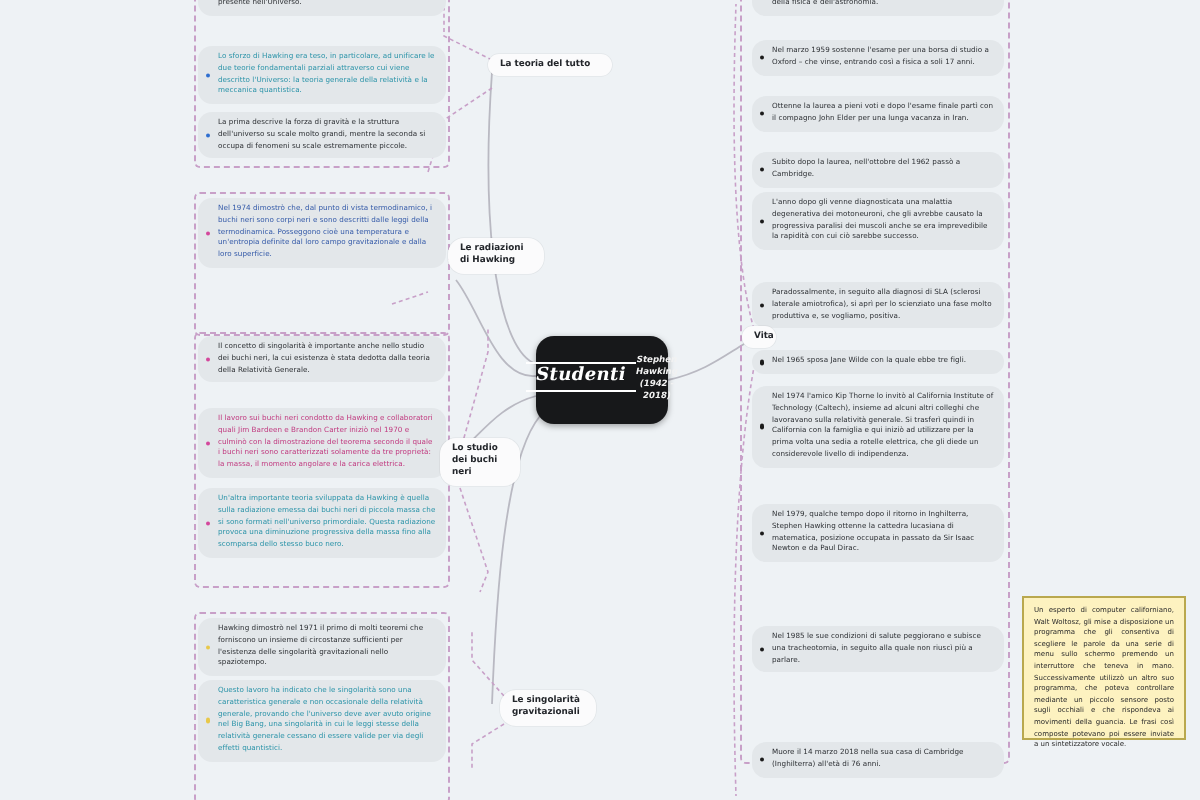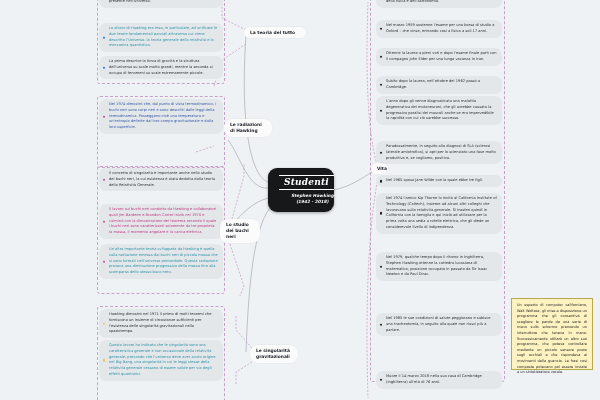--- a/index.html
+++ b/index.html
@@ -57,21 +57,21 @@
     text-align:left;
     box-shadow:0 0 0 .4px rgba(0,0,0,.05);
   }
 
   
   #center{
     position:absolute;
     left:268px;top:168px;width:66px;height:44px;
     background:#17181a;
     border-radius:9px;
-    display:flex;flex-direction:column;align-items:flex-end;justify-content:center;
+    display:flex;align-items:center;justify-content:center;
     box-shadow:0 1px 3px rgba(0,0,0,.35);
   }
   #center .ctitle{
     font-family:"DejaVu Serif","Liberation Serif",serif;
     font-style:italic;font-weight:700;
     font-size:9px;color:#ffffff;letter-spacing:.2px;
     line-height:1;
     border-top:.6px solid #ffffff;border-bottom:.6px solid #ffffff;
     padding:2px 5px 2.5px;margin-bottom:3px;
   }

